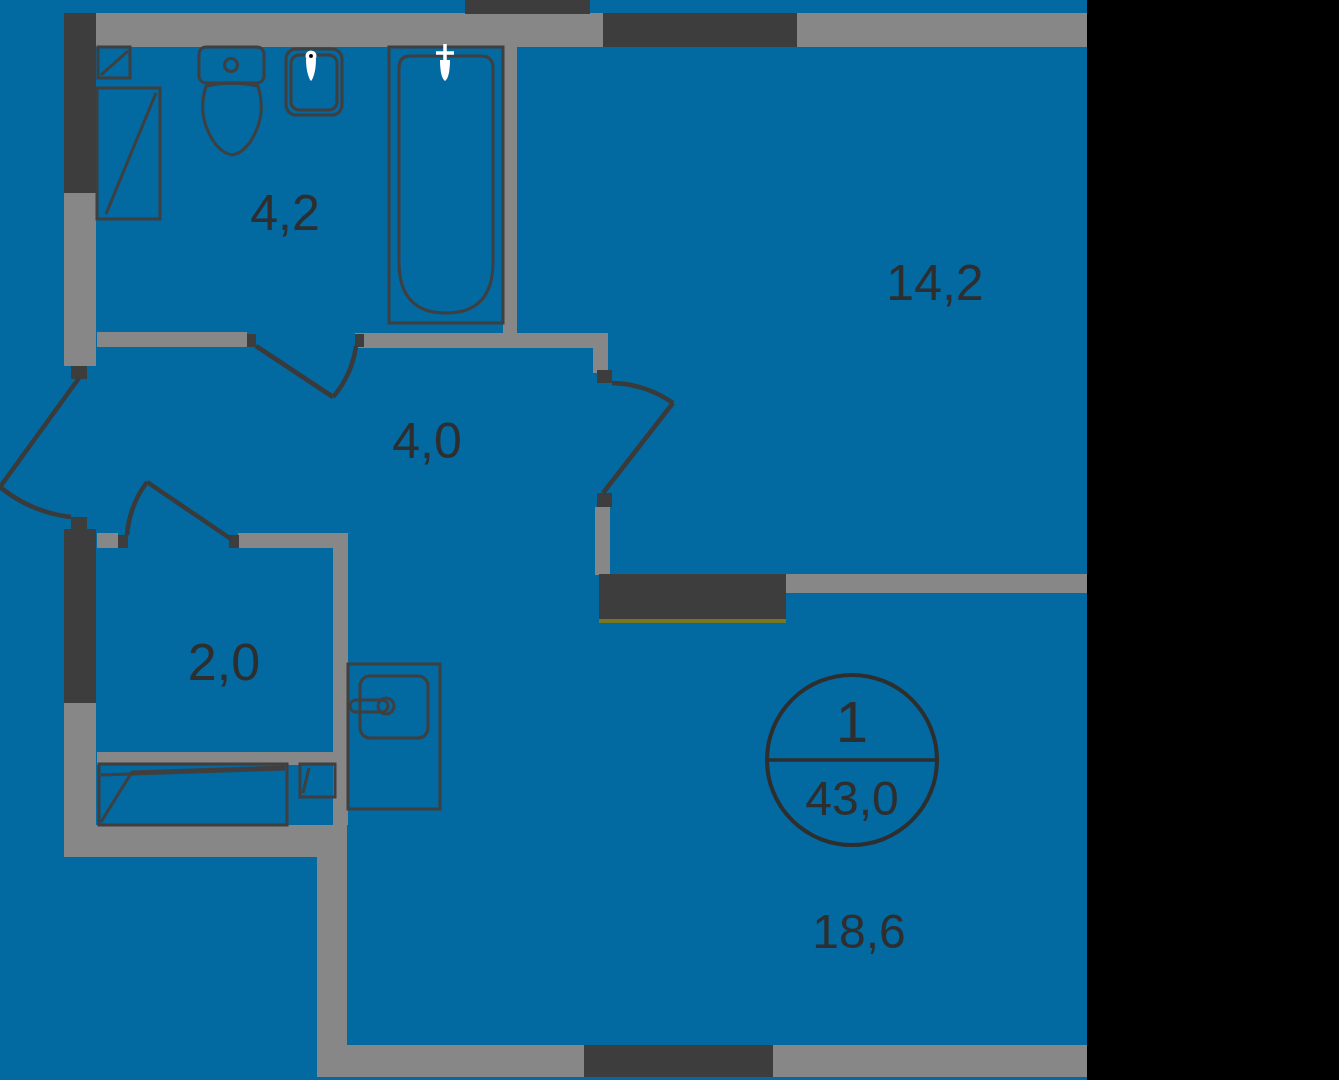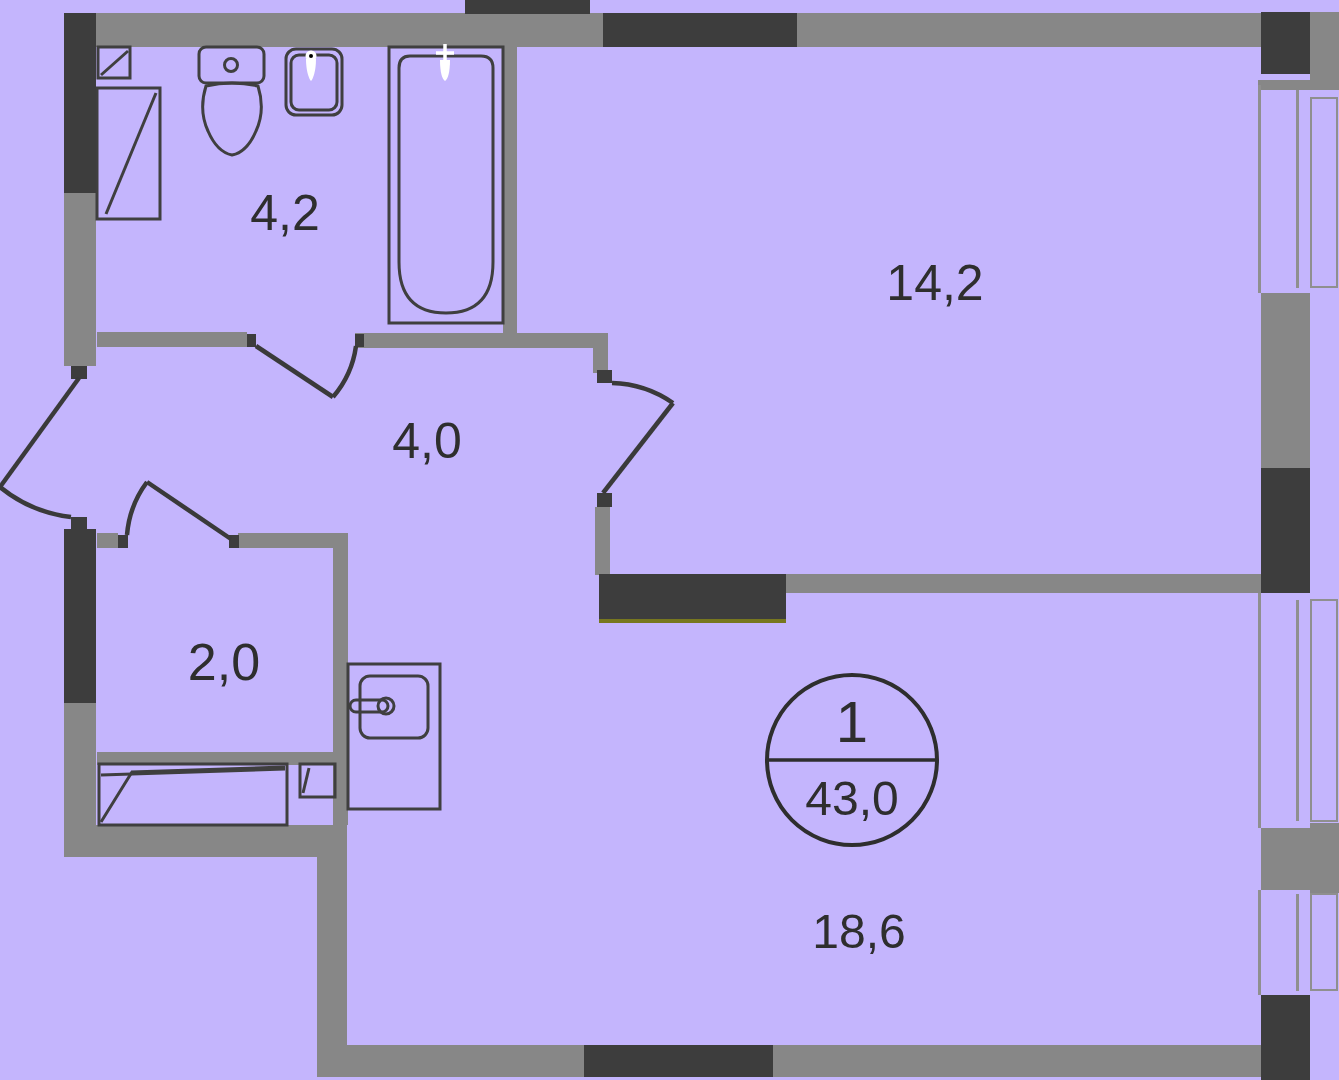--- a/index.html
+++ b/index.html
@@ -1,16 +1,16 @@
 <!DOCTYPE html>
 <html><head>
 <meta charset="utf-8">
 <style>
   html,body{margin:0;padding:0;background:#000;}
-  .stage{position:relative;width:1339px;height:1080px;background:#c4b5fd;overflow:hidden;
+  .stage{position:relative;width:1087px;height:1080px;background:#0369a1;overflow:hidden;
          font-family:"Liberation Sans", sans-serif;}
   svg{position:absolute;top:0;left:0;display:block;}
   text{font-family:"Liberation Sans", sans-serif;}
 </style>
 </head>
 <body>
 
 <div class="stage">
 <svg width="1339" height="1080" viewBox="0 0 1339 1080">
 

